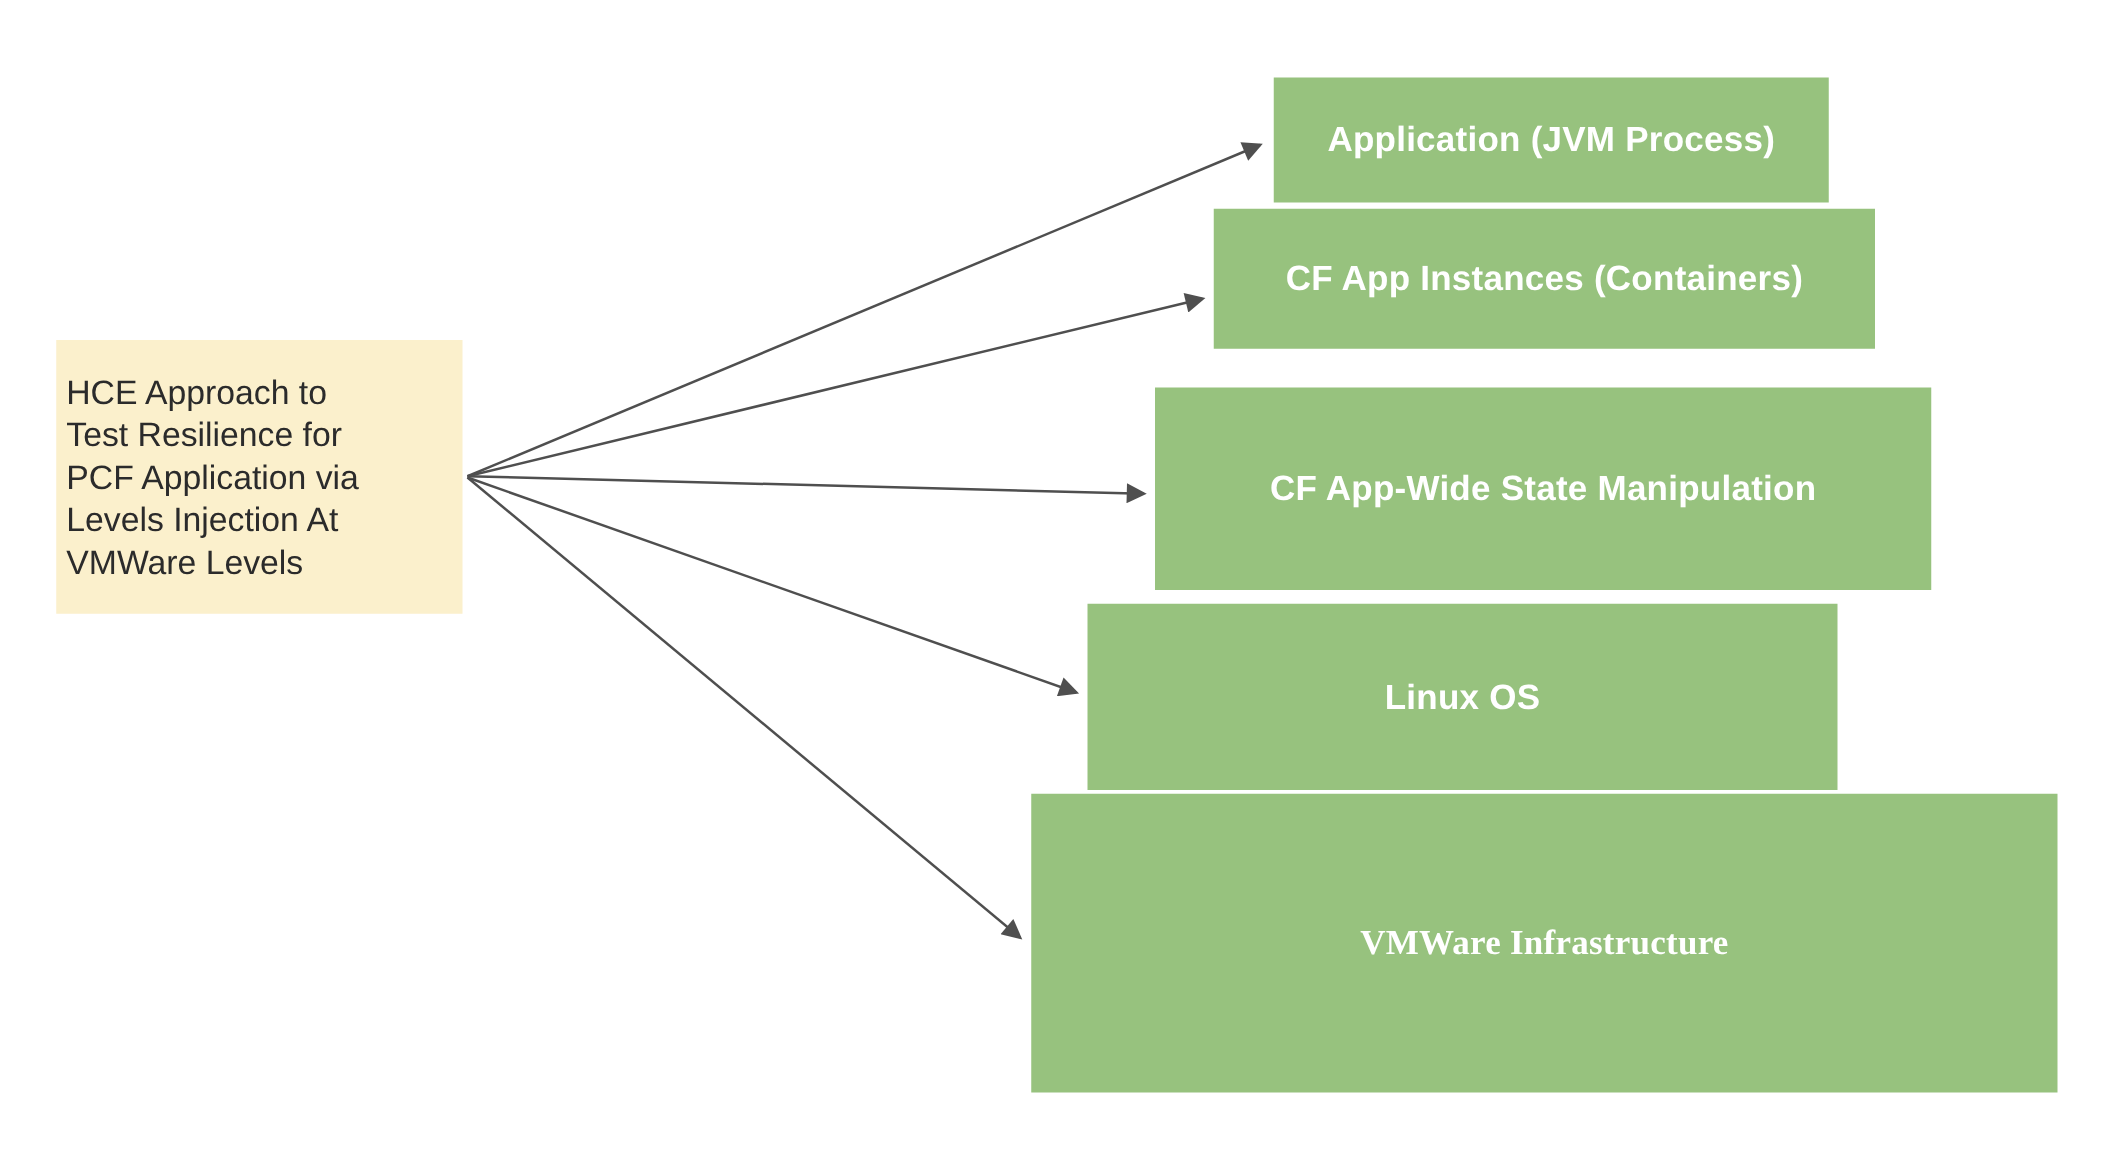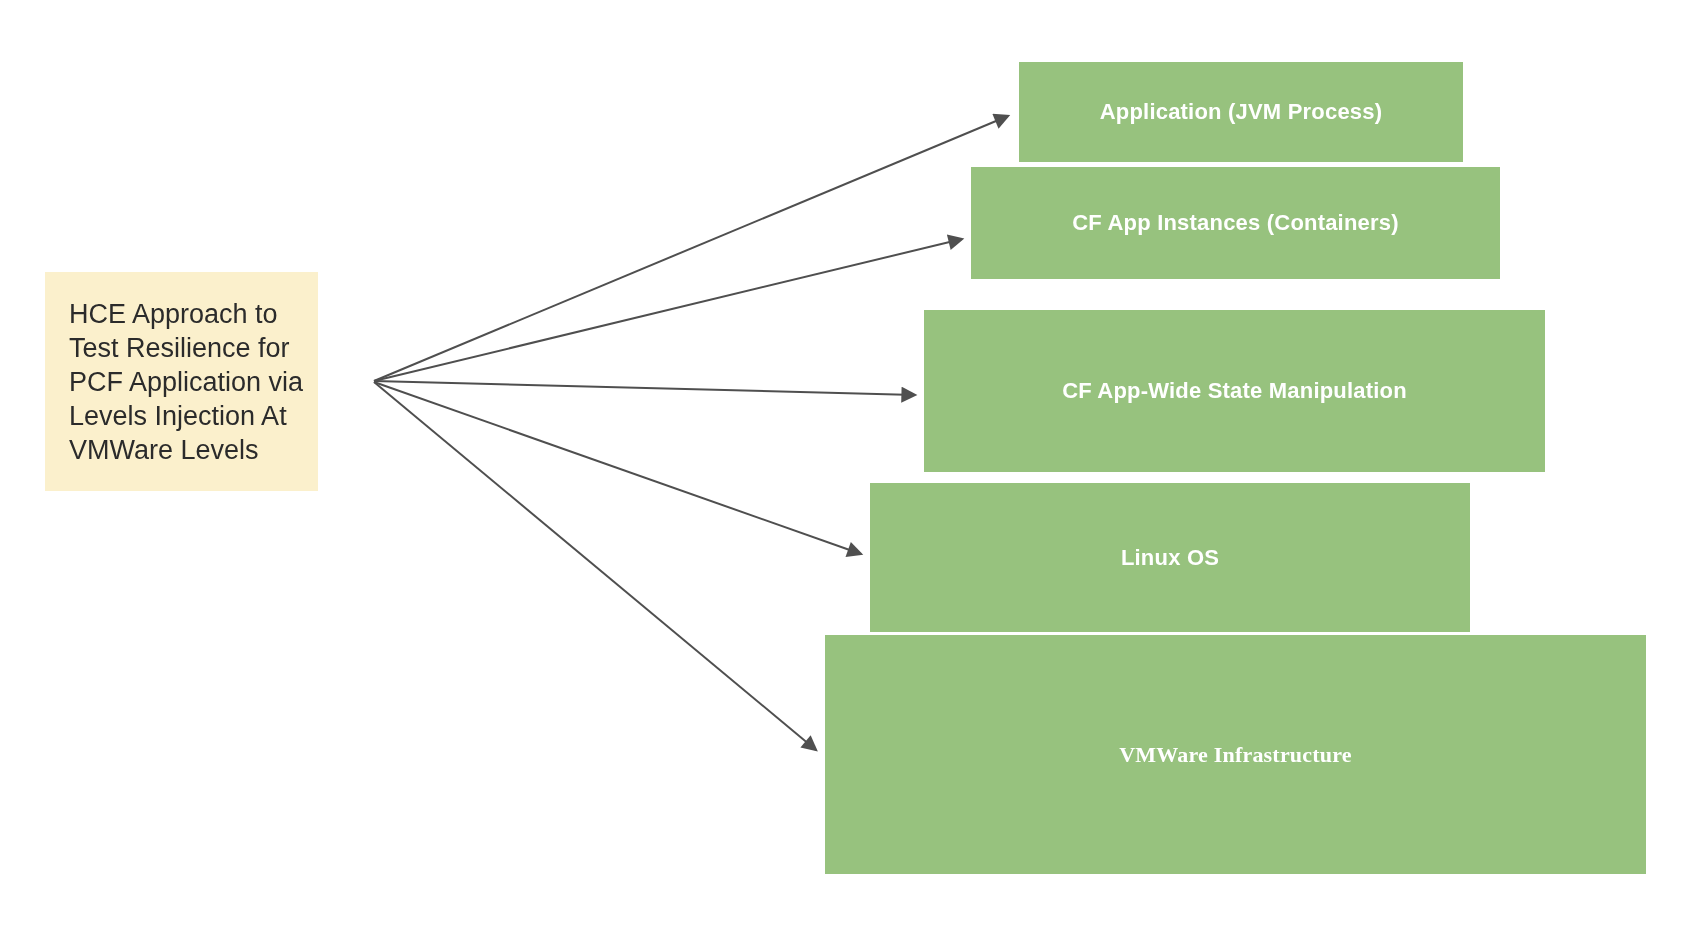--- a/index.html
+++ b/index.html
@@ -27,45 +27,45 @@
     left: 0; top: 0;
     width: 1695px;
     height: 926px;
     color: var(--arrow-stroke);
     pointer-events: none;
   }
   .source-box {
     position: absolute;
     left: 45px;
     top: 272px;
-    width: 273px;
+    width: 325px;
     height: 219px;
     background: var(--source-fill);
     display: flex;
     flex-direction: column;
     justify-content: center;
-    padding-left: 24px;
+    padding-left: 8px;
     padding-right: 8px;
   }
   .source-line {
     font-size: 27px;
     line-height: 34px;
     color: var(--source-text);
     white-space: nowrap;
   }
   .level-box {
     position: absolute;
     background: var(--level-fill);
     display: flex;
     align-items: center;
     justify-content: center;
   }
   .level-label {
     color: var(--level-text);
-    font-size: 22px;
+    font-size: 28px;
     font-weight: bold;
     letter-spacing: 0.2px;
     white-space: nowrap;
   }
   .level-1 { left: 1019px; top: 62px;  width: 444px; height: 100px; }
   .level-2 { left: 971px;  top: 167px; width: 529px; height: 112px; }
   .level-3 { left: 924px;  top: 310px; width: 621px; height: 162px; }
   .level-4 { left: 870px;  top: 483px; width: 600px; height: 149px; }
   .level-5 { left: 825px;  top: 635px; width: 821px; height: 239px; font-family: Liberation Serif, serif; }
 </style>

